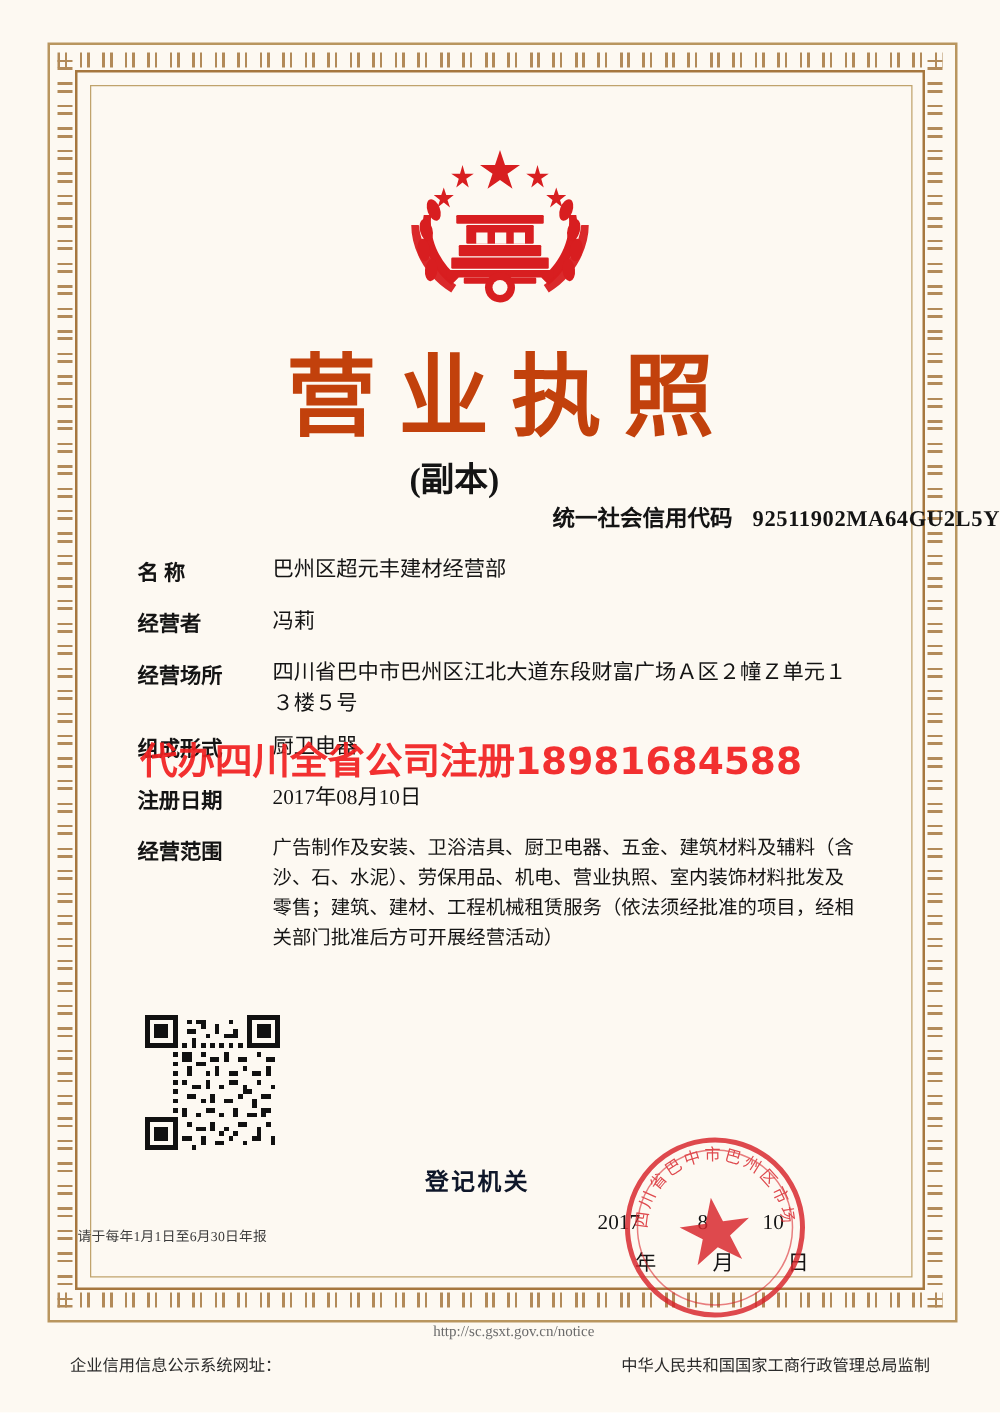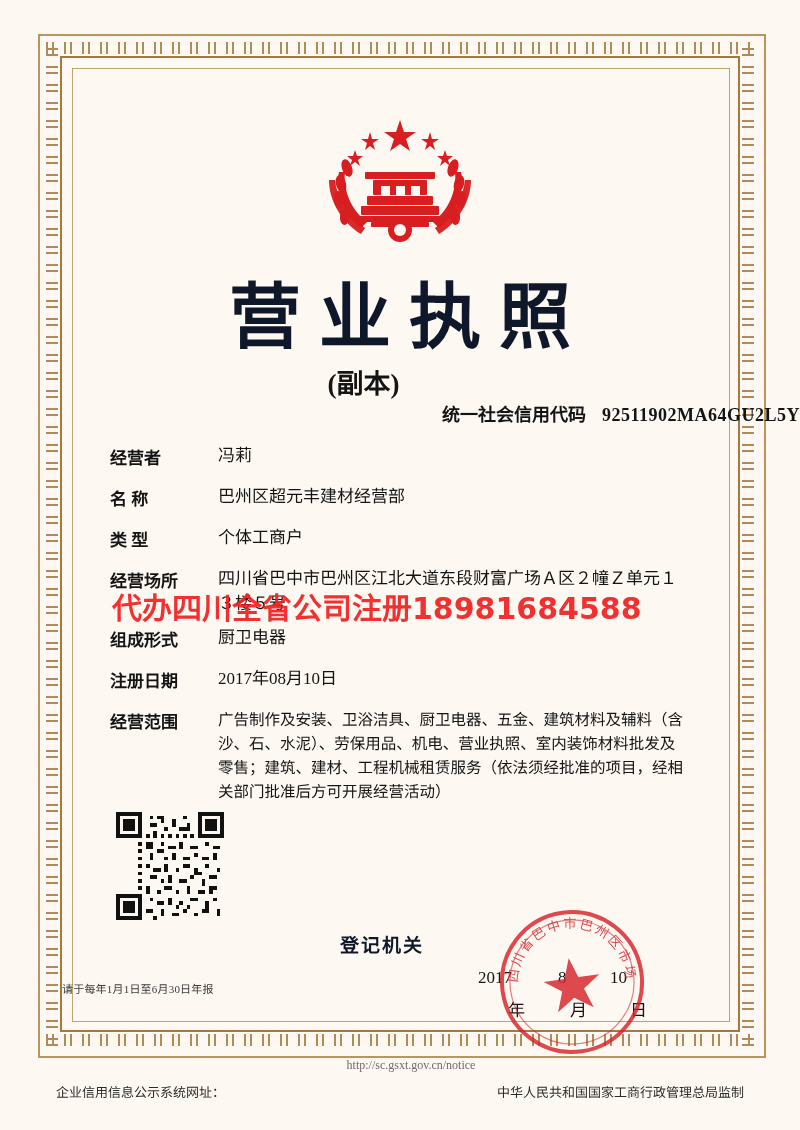--- a/index.html
+++ b/index.html
@@ -83,21 +83,21 @@
   .title {
     position: absolute;
     left: 0; top: 258px;
     width: 800px;
     text-align: center;
     font-family: "DejaVu Sans", "Liberation Sans", sans-serif;
     font-weight: 700;
     font-size: 72px;
     letter-spacing: 18px;
     text-indent: 18px;
-    color: #0f172a;
+    color: #c2410c;
   }
   .subtitle {
     position: absolute;
     left: 0; top: 362px;
     width: 727px;
     text-align: center;
     font-size: 27px;
     font-weight: 700;
     color: #141414;
     font-family: "Liberation Serif", serif;
@@ -302,33 +302,29 @@
   <div class="title">营业执照</div>
   <div class="subtitle">(副本)</div>
 
   <div class="credit-line">
     <span>统一社会信用代码</span><span class="code">92511902MA64GU2L5Y</span>
   </div>
 
   <div class="fields">
 
     <div class="row">
+      <div class="label">名  称</div>
+      <div class="value">巴州区超元丰建材经营部</div>
+    </div>
+
+    <div class="row">
       <div class="label">经营者</div>
       <div class="value">冯莉</div>
     </div>
 
-    <div class="row">
-      <div class="label">名  称</div>
-      <div class="value">巴州区超元丰建材经营部</div>
-    </div>
-
-    <div class="row">
-      <div class="label">类  型</div>
-      <div class="value">个体工商户</div>
-    </div>
 
     <div class="row small-gap">
       <div class="label">经营场所</div>
       <div class="value">四川省巴中市巴州区江北大道东段财富广场Ａ区２幢Ｚ单元１３楼５号</div>
     </div>
 
     <div class="row">
       <div class="label">组成形式</div>
       <div class="value">厨卫电器</div>
     </div>

